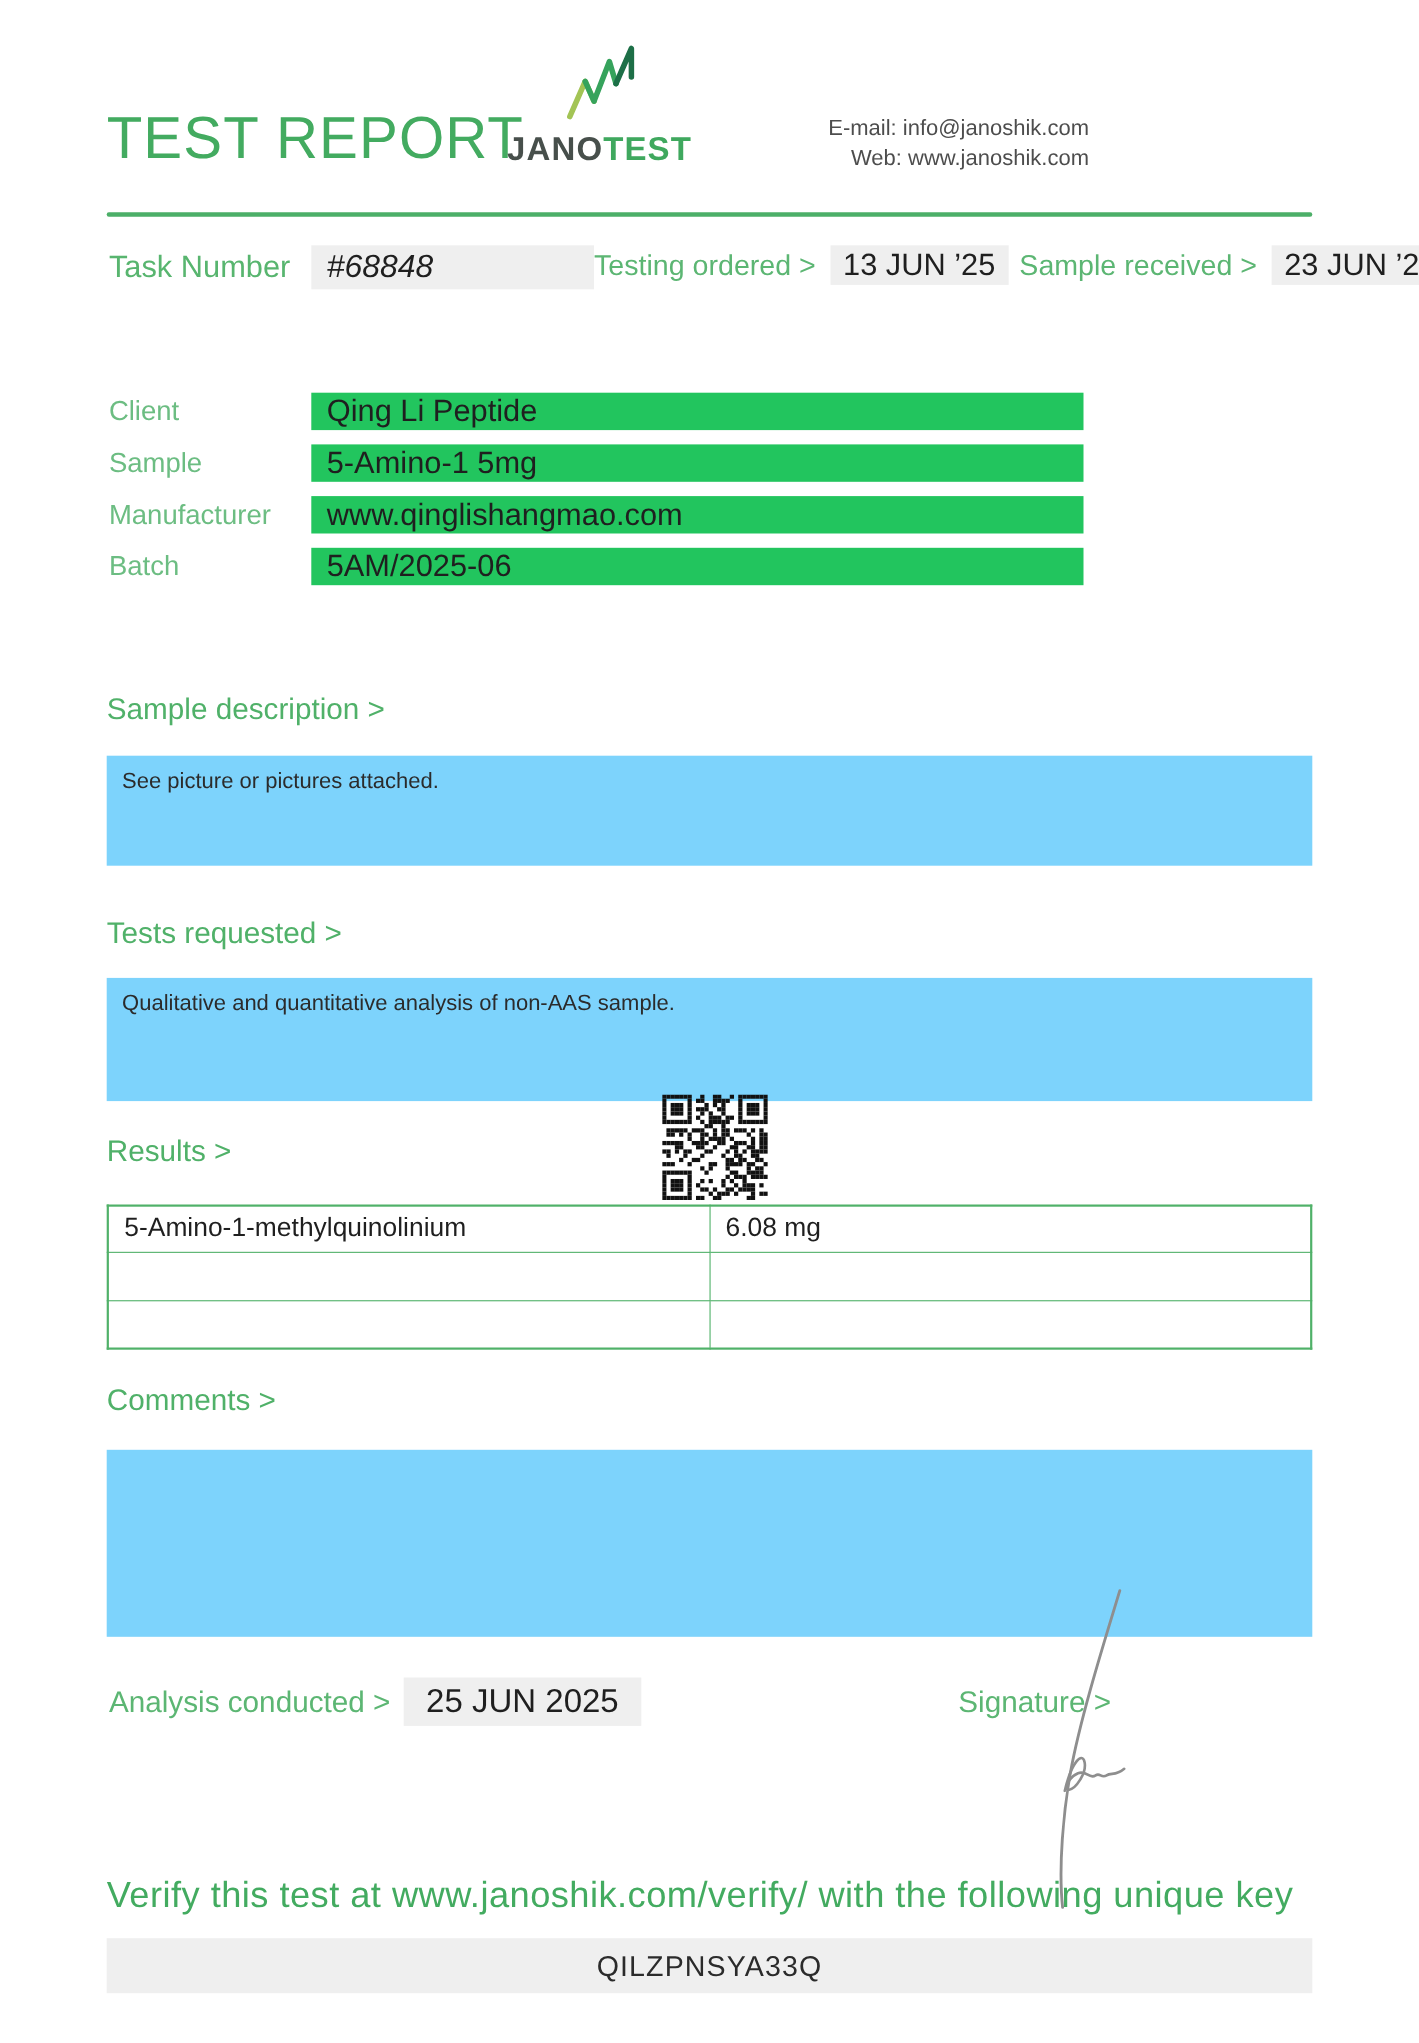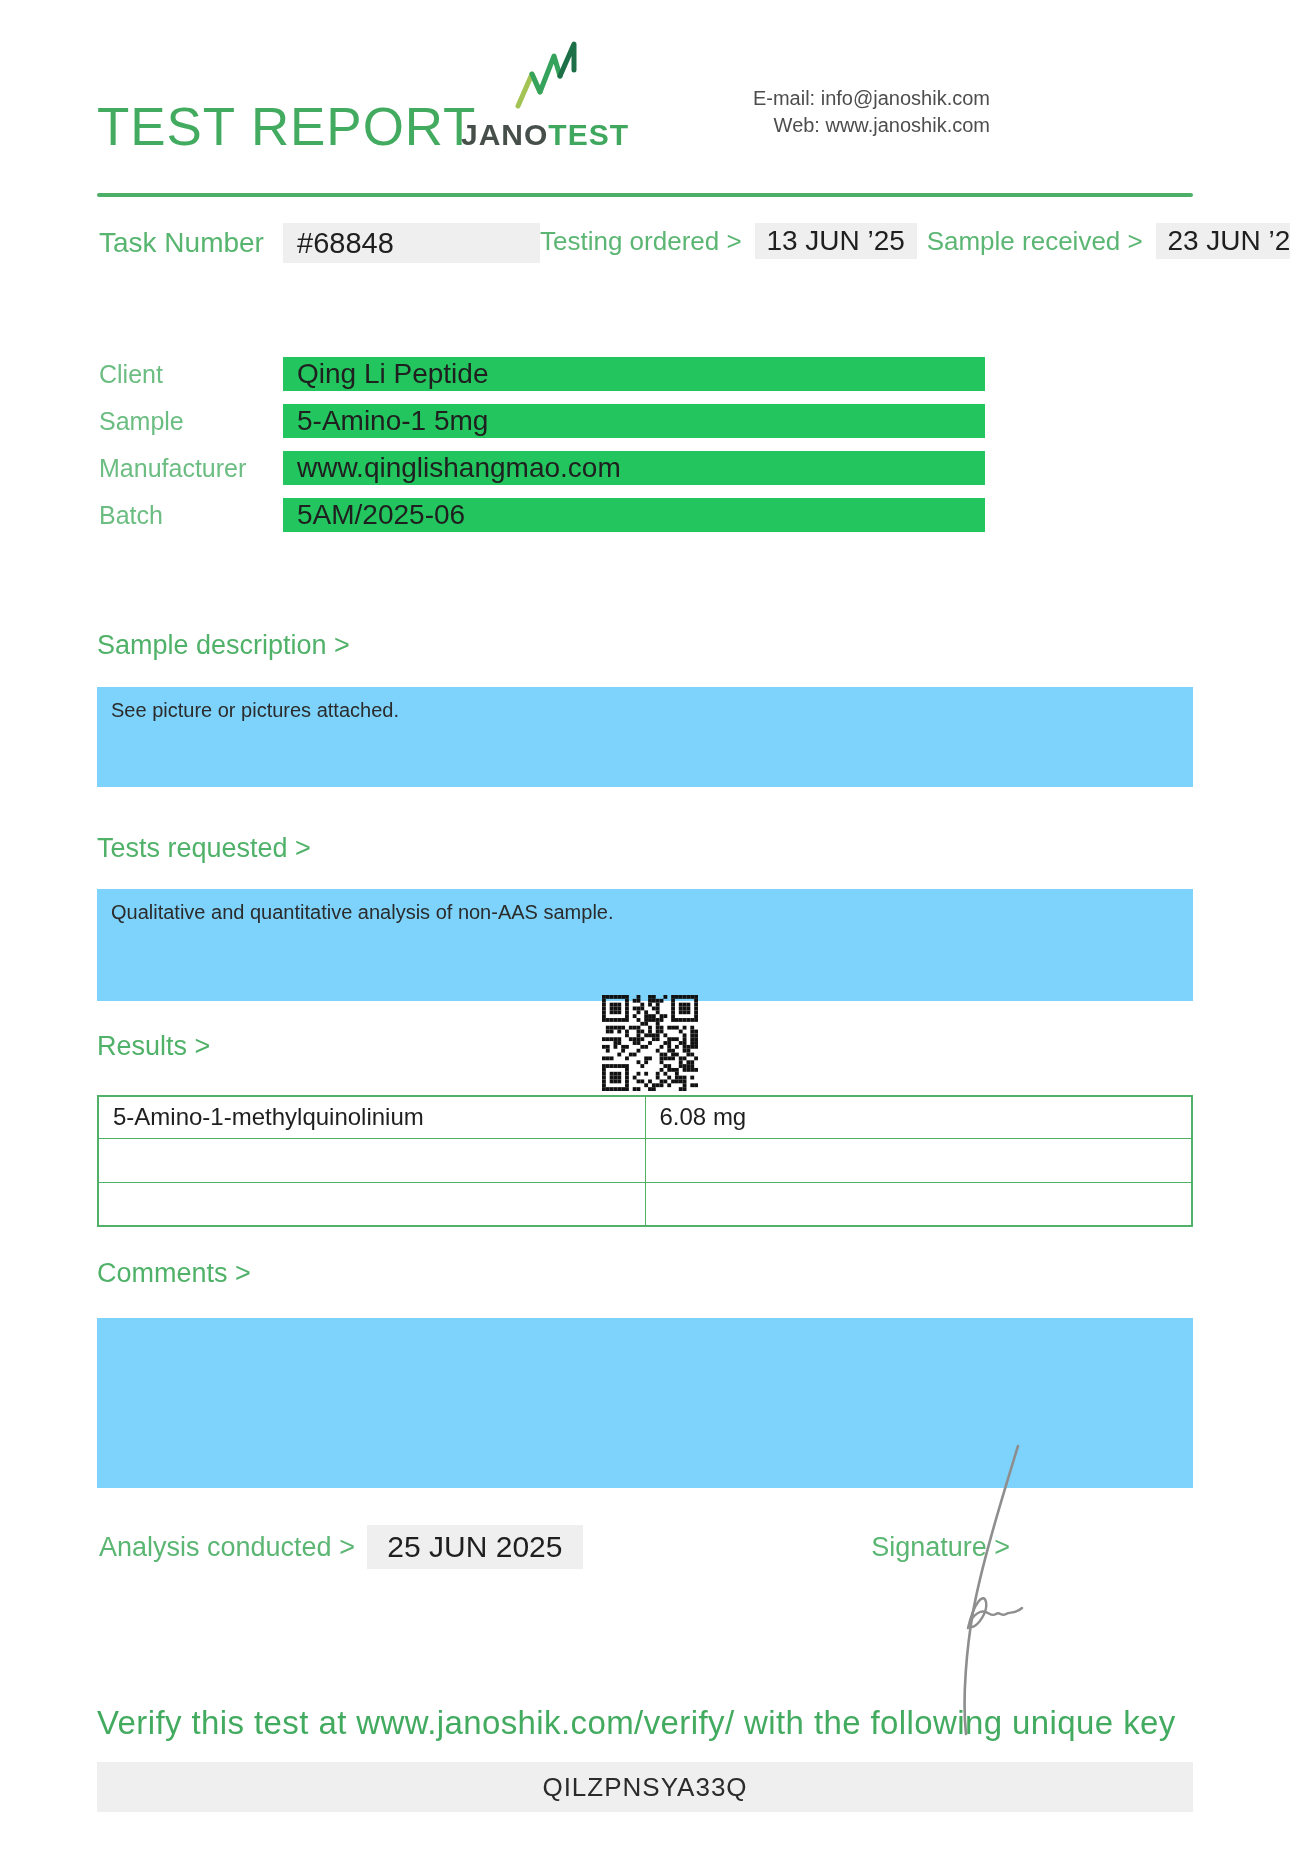--- a/index.html
+++ b/index.html
@@ -22,29 +22,29 @@
     position: absolute; left: 0; top: 55px;
     font-size: 54px; letter-spacing: 1px;
     color: #43ab60; white-space: nowrap;
     transform: scaleX(0.98); transform-origin: left;
   }
   .logo-block { position: absolute; left: 358px; top: 0; width: 180px; text-align: center; }
   .logo-icon { display: inline-block; height: 72px; }
   .logo-text { font-size: 30px; font-weight: bold; letter-spacing: 1px; margin-top: 2px; white-space: nowrap; }
   .logo-jano { color: #474f4b; }
   .logo-shik { color: #3fa85e; }
-  .contact { position: absolute; right: 203px; top: 45px; text-align: right; font-size: 20px; color: #4d4d4d; line-height: 27px; white-space: nowrap; }
+  .contact { position: absolute; right: 203px; top: 64px; text-align: right; font-size: 20px; color: #4d4d4d; line-height: 27px; white-space: nowrap; }
 
   .rule { margin-top: 33px; height: 4px; background: #4caf68; border-radius: 2px; }
 
   
   .task-dates { display: flex; margin-top: 26px; }
   .task-left { display: flex; flex: 1; align-items: flex-start; }
   .task-label { width: 186px; font-size: 28px; color: #58b56f; padding-left: 2px; padding-top: 4px; white-space: nowrap; }
-  .task-box { width: 257px; height: 40px; background: #efefef; font-size: 29px; line-height: 40px; padding-left: 14px; color: #1f1f1f; }
+  .task-box { width: 257px; height: 40px; background: #efefef; font-size: 29px; line-height: 40px; padding-left: 14px; color: #1f1f1f; font-style: italic; }
   .dates { margin-right: 208px; display: flex; flex-direction: row; gap: 10px; }
   .date-row { display: flex; align-items: center; justify-content: flex-end; gap: 13px; height: 36px; }
   .date-label { font-size: 26px; color: #5cb673; white-space: nowrap; }
   .date-box { width: 162px; height: 36px; background: #efefef; font-size: 28px; line-height: 36px; text-align: center; color: #1f1f1f; white-space: nowrap; }
 
   
   .info { margin-top: 94px; }
   .info-row { display: flex; align-items: center; margin-bottom: 13px; }
   .info-label { width: 186px; font-size: 25px; color: #6cbd82; padding-left: 2px; white-space: nowrap; }
   .info-box { width: 702px; height: 34px; background: #22c55e; font-size: 28px; line-height: 34px; padding-left: 14px; color: #1f1f1f; white-space: nowrap; }

